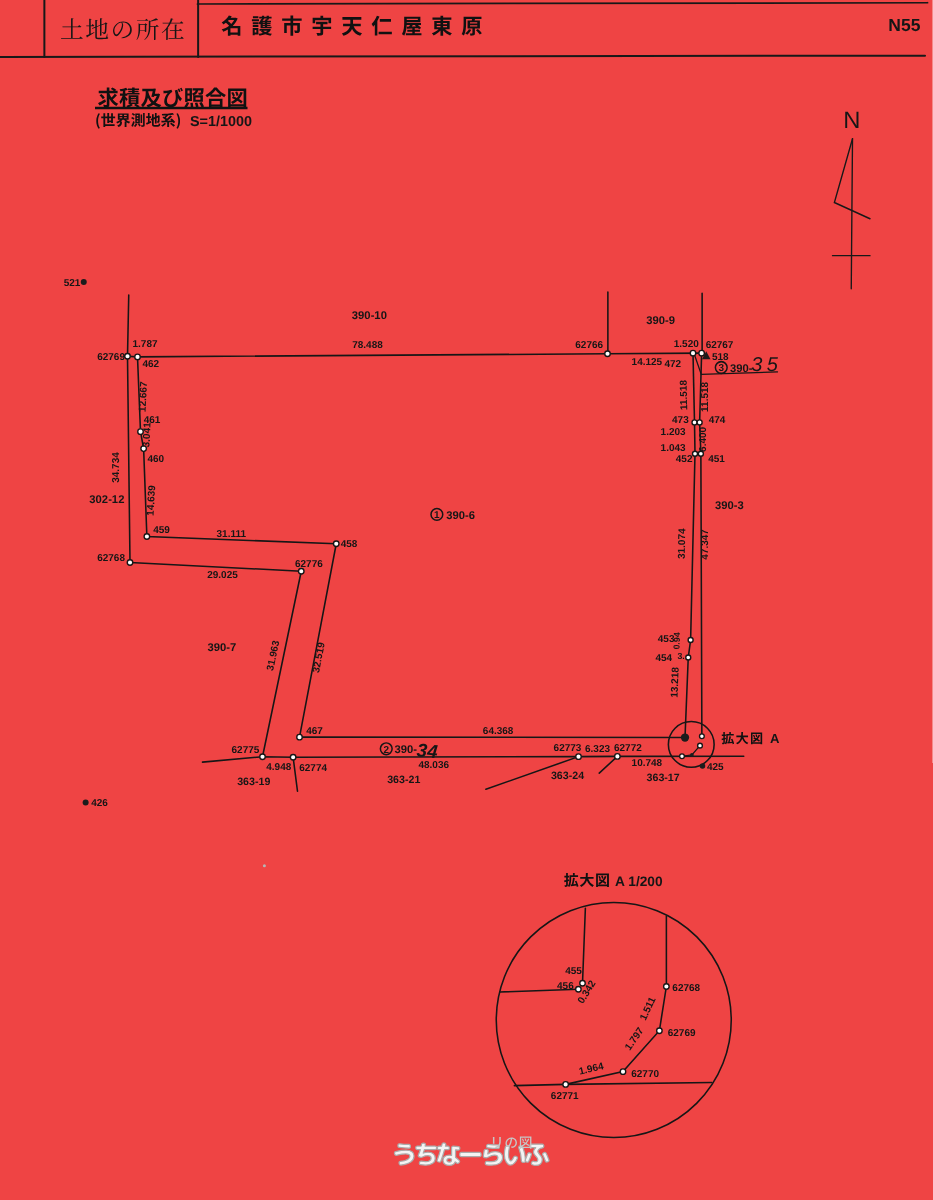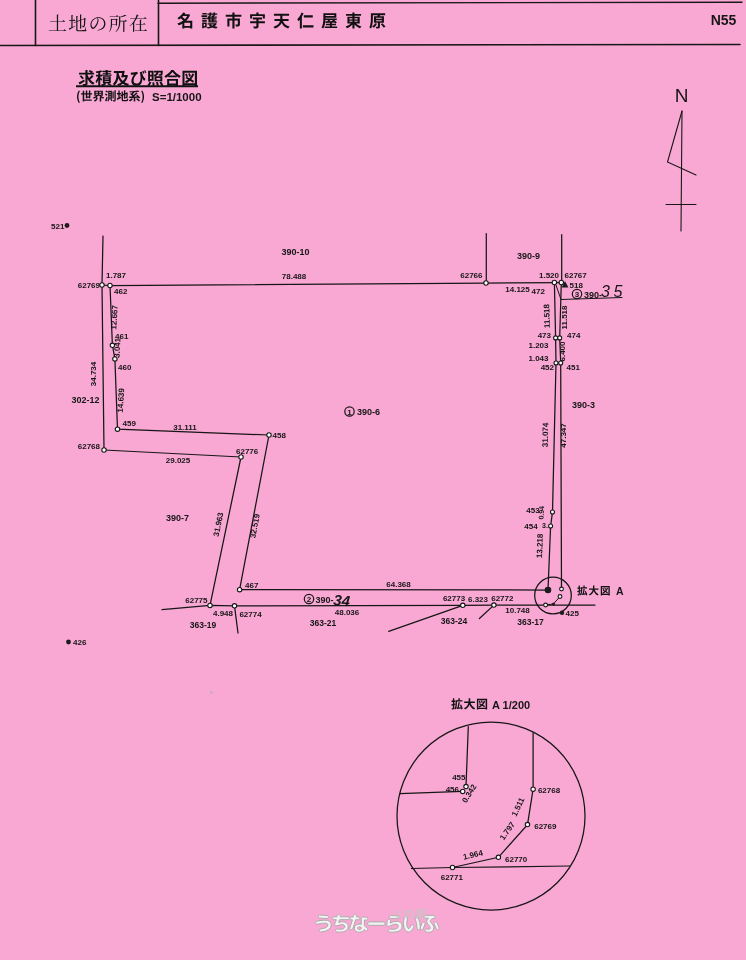--- a/index.html
+++ b/index.html
@@ -1,17 +1,17 @@
 <!DOCTYPE html>
 <html><head>
 <meta charset="utf-8">
 <style>
 html,body{margin:0;padding:0;}
 body{width:746px;height:960px;background:#ffffff;}
-#page{position:relative;width:746px;height:960px;overflow:hidden;background:#f9a8d4;}
+#page{position:relative;width:746px;height:960px;overflow:hidden;background:#ef4444;}
 svg{position:absolute;left:0;top:0;}
 text{font-family:"Liberation Sans",sans-serif;fill:#161616;}
 .b{font-weight:bold;}
 </style>
 </head>
 <body>
 <div id="page">
 <svg width="746" height="960" viewBox="0 0 746 960">
 <g stroke="#181818" stroke-width="1.2" fill="none" stroke-linecap="round">
 

